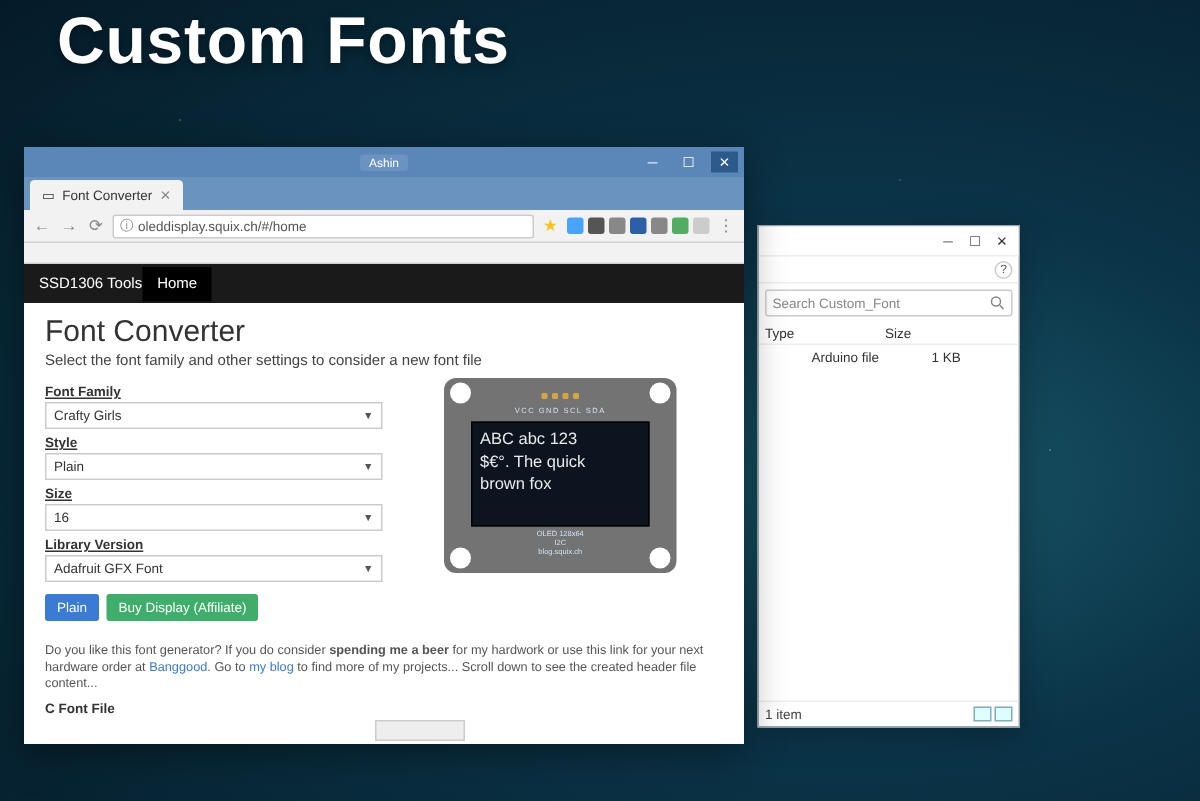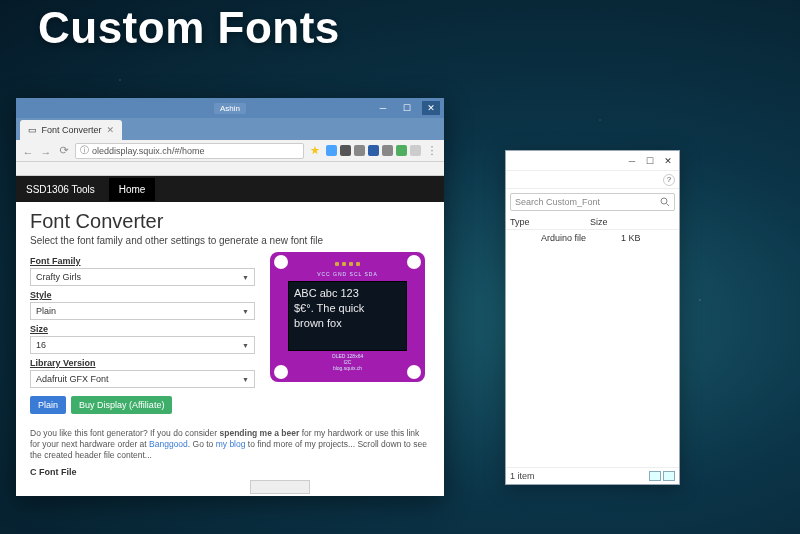--- a/index.html
+++ b/index.html
@@ -40,60 +40,60 @@
   .exp-headers { display:flex; border-bottom:1px solid #eee; padding:2px 4px; color:#333; font-size:9px;}
   .exp-headers div:first-child{flex:0 0 80px;}
   .exp-row { display:flex; padding:3px 4px; color:#333; font-size:9px;}
   .exp-row div:first-child{flex:0 0 80px;margin-left:31px;}
   .exp-status{margin-top:auto;border-top:1px solid #eee;padding:3px 4px;display:flex;align-items:center;justify-content:space-between;color:#444;}
   .exp-status .icons{display:flex;gap:2px;}
   .exp-status .icons span{width:12px;height:10px;border:1px solid #8ab;background:#dff;}
 
   
   .browser {
-    position:absolute; top:98px; left:16px; width:428px; height:398px;
+    position:absolute; top:98px; left:16px; width:480px; height:398px;
     background:#fff; box-shadow:0 6px 25px rgba(0,0,0,.45);
     display:flex; flex-direction:column; font-size:10px;justify-content:space-between;
   }
   .br-titlebar{height:20px;background:#5b86b8;display:flex;align-items:center;justify-content:flex-end;gap:6px;padding:0 4px;}
   .br-titlebar .user{margin-right:auto; margin-left:auto; background:#6a93c2;color:#fff;font-size:8px;padding:1px 6px;border-radius:2px;position:absolute;left:50%;transform:translateX(-50%);}
   .br-titlebar .ctl{width:18px;height:14px;display:flex;align-items:center;justify-content:center;color:#fff;font-size:9px;}
   .br-titlebar .ctl.min{background:transparent;}
   .br-titlebar .ctl.max{background:transparent;}
   .br-titlebar .ctl.close{background:#2c5a8a;}
   .tabstrip{height:22px;background:#6b93c0;display:flex;align-items:flex-end;}
   .tab{background:#f2f2f2;height:20px;padding:0 8px;display:flex;align-items:center;gap:5px;font-size:9px;color:#333;border-top-left-radius:3px;border-top-right-radius:3px;margin-left:4px;}
   .tab .x{color:#888;font-size:9px;}
   .addrbar{height:22px;background:#f2f2f2;border-bottom:1px solid #d0d0d0;display:flex;align-items:center;gap:4px;padding:0 5px;}
   .addrbar .navbtn{width:14px;height:14px;color:#888;font-size:11px;display:flex;align-items:center;justify-content:center;}
   .addr{flex:1;height:16px;border:1px solid #ccc;border-radius:2px;background:#fff;display:flex;align-items:center;padding:0 4px;font-size:9px;color:#555;}
   .addr .lock{color:#888;margin-right:3px;}
   .ext-icons{display:flex;gap:3px;align-items:center;}
   .ext-icons span{width:11px;height:11px;border-radius:2px;}
   .bookbar{height:14px;background:#f2f2f2;border-bottom:1px solid #d0d0d0;}
-  .navbar{height:26px;background:#1a1a1a;display:flex;align-items:center;padding:0 10px;gap:14px;}
+  .navbar{height:26px;background:#1a1a1a;display:flex;align-items:center;padding:0 10px;}
   .navbar .brand{color:#fff;font-size:10px;}
   .navbar .home{background:#000;color:#fff;padding:6px 10px;font-size:10px;}
 
   .page{flex:1;overflow:hidden;padding:8px 14px;display:flex;flex-direction:column;}
   .page h1{font-size:20px;font-weight:400;color:#333;margin-bottom:2px;}
   .page .sub{font-size:10px;color:#444;margin-bottom:6px;}
   .form-area{display:flex;gap:10px;}
   .fields{flex:0 0 225px;}
   .fld-label{font-size:9px;font-weight:700;color:#333;margin-top:4px;text-decoration:underline;}
   .fld{width:100%;height:18px;border:1px solid #ccc;background:#fff;display:flex;align-items:center;justify-content:space-between;padding:0 5px;font-size:9px;color:#333;margin-top:2px;}
   .fld .caret{color:#555;font-size:7px;}
   .btns{display:flex;gap:5px;margin-top:8px;}
   .btn{padding:4px 8px;font-size:9px;color:#fff;border-radius:2px;cursor:pointer;}
   .btn.create{background:#3a7bd5;}
   .btn.buy{background:#3fae6a;}
   .btn.tele{background:#d9534f;}
 
   .preview{flex:1;display:flex;align-items:flex-start;justify-content:center;}
-  .oled-board{width:155px;height:130px;background:#a21caf;border-radius:8px;position:relative;padding:10px 8px 6px;}
+  .oled-board{width:155px;height:130px;background:#737373;border-radius:8px;position:relative;padding:10px 8px 6px;}
   .hole{position:absolute;width:14px;height:14px;background:#fff;border-radius:50%;}
   .hole.tl{top:3px;left:4px;} .hole.tr{top:3px;right:4px;}
   .hole.bl{bottom:3px;left:4px;} .hole.br{bottom:3px;right:4px;}
   .pins{height:8px;margin:0 18px;display:flex;gap:3px;justify-content:center;}
   .pins span{width:4px;height:4px;background:#d4a640;border-radius:1px;}
   .pin-labels{font-size:5px;color:#cfe3f5;text-align:center;letter-spacing:1px;margin-top:1px;}
   .screen{margin:4px 10px 2px;height:70px;background:#0c1420;border:1px solid #000;padding:4px 5px;color:#eaeaea;font-family:"Comic Sans MS",cursive;font-size:11px;line-height:1.35;overflow:hidden;}
   .board-txt{font-size:5px;color:#cfe3f5;text-align:center;line-height:1.2;margin-top:2px;}
 
   .footer-note{font-size:8.5px;color:#555;margin-top:14px;line-height:1.3;}
@@ -177,21 +177,21 @@
   </div>
   <div class="bookbar"></div>
 
   <div class="navbar">
     <span class="brand">SSD1306 Tools</span>
     <span class="home">Home</span>
   </div>
 
   <div class="page">
     <h1>Font Converter</h1>
-    <div class="sub">Select the font family and other settings to generate a new font file</div>
+    <div class="sub">Select the font family and other settings to consider a new font file</div>
 
     <div class="form-area">
       <div class="fields">
         <div class="fld-label">Font Family</div>
         <div class="fld">
           <span>Crafty Girls</span>
           <span class="caret">▼</span>
         </div>
 
         <div class="fld-label">Style</div>

